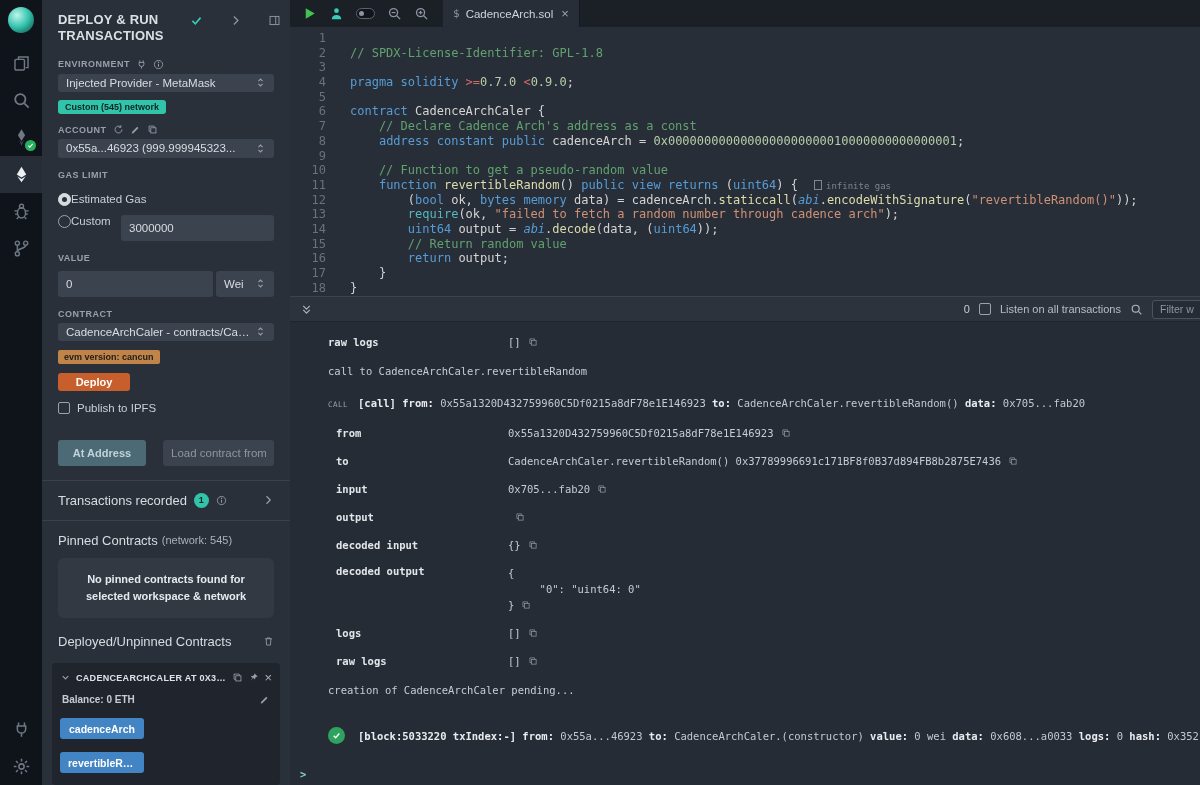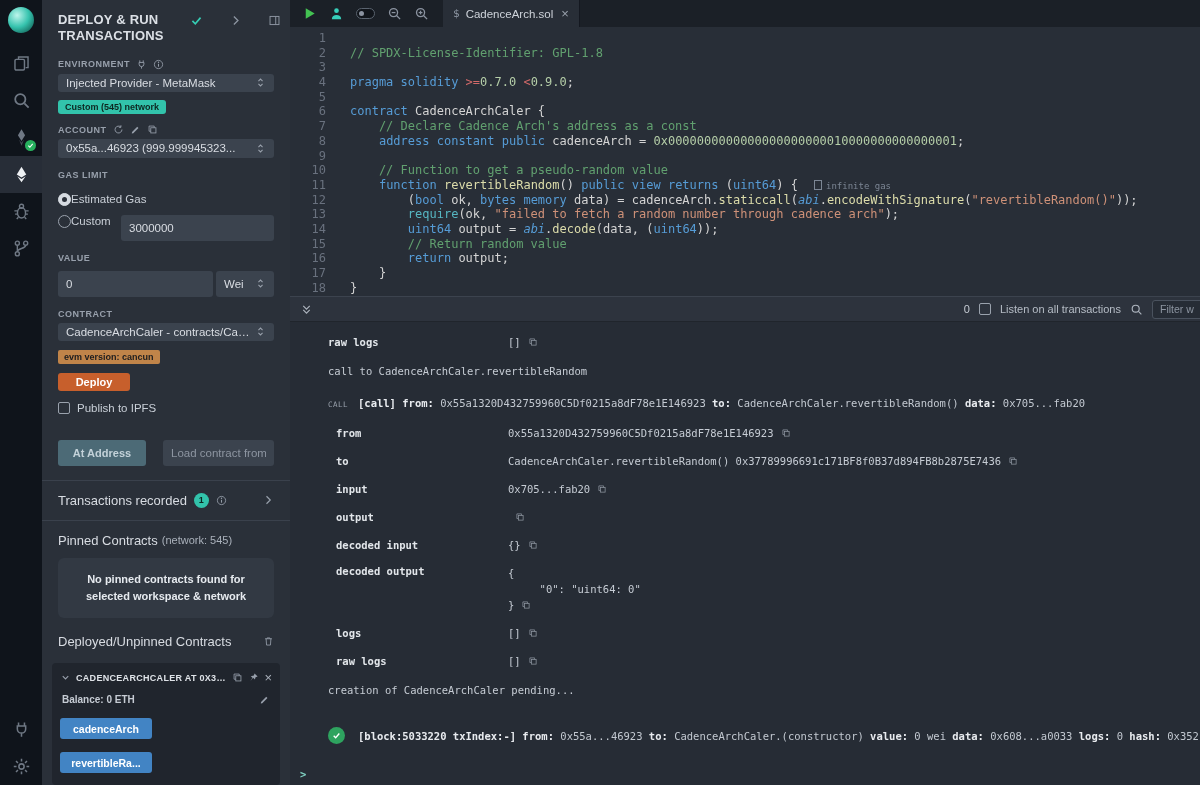--- a/index.html
+++ b/index.html
@@ -62,21 +62,21 @@
   .sec-title{padding:12px 16px 8px;font-size:13px;color:#d8dce2;display:flex;align-items:center}
   .sec-title .small{font-size:11px;color:#aab1bb;margin-left:4px}
   .sec-title .trash{margin-left:auto}
   .empty-box{margin:2px 16px 0;background:#323943;border-radius:6px;padding:13px 22px;text-align:center;font-size:11px;font-weight:bold;color:#e6eaef;line-height:1.55}
   .card{margin:6px 10px 0;background:#20252d;border-radius:4px;padding:8px 8px 12px;flex:none}
   .card-head{display:flex;align-items:center;gap:5px;color:#c6ccd4}
   .card-title{flex:1;font-size:9px;font-weight:bold;color:#dfe3e8;letter-spacing:.3px;white-space:nowrap;overflow:hidden;text-overflow:ellipsis}
   .card-head .lbl-ic svg{width:11px;height:11px}
   .x-glyph{font-size:13px;line-height:1;color:#aab1bb}
   .bal-row{display:flex;align-items:center;margin:10px 2px 0;font-size:10px;font-weight:bold;color:#c6ccd4}
-  .fn-btn{display:block;width:92px;height:21px;background:#4284c4;color:#fff;border:none;border-radius:3px;font-size:10.5px;font-weight:bold;margin-top:13px;white-space:nowrap;overflow:hidden;text-overflow:ellipsis;padding:0 8px;text-align:center}
+  .fn-btn{display:block;width:84px;height:21px;background:#4284c4;color:#fff;border:none;border-radius:3px;font-size:10.5px;font-weight:bold;margin-top:13px;white-space:nowrap;overflow:hidden;text-overflow:ellipsis;padding:0 8px;text-align:center}
 
   
   .main{flex:1;min-width:0;display:flex;flex-direction:column;background:#282e37}
   .tabbar{height:27px;flex:none;background:#1b2027;display:flex;align-items:center}
   .tb-ic{margin-left:12px;color:#8b93a0;display:flex}
   .tb-ic svg{width:15px;height:15px}
   .tb-ic.green{color:#43c252}
   .tb-ic.teal{color:#37cdb9}
   .toggle-pill{width:19px;height:11px;border-radius:6px;background:#11151b;border:1px solid #5a636f;position:relative;margin-left:12px}
   .toggle-pill::after{content:"";position:absolute;left:2px;top:2px;width:5px;height:5px;border-radius:50%;background:#8b93a0}

